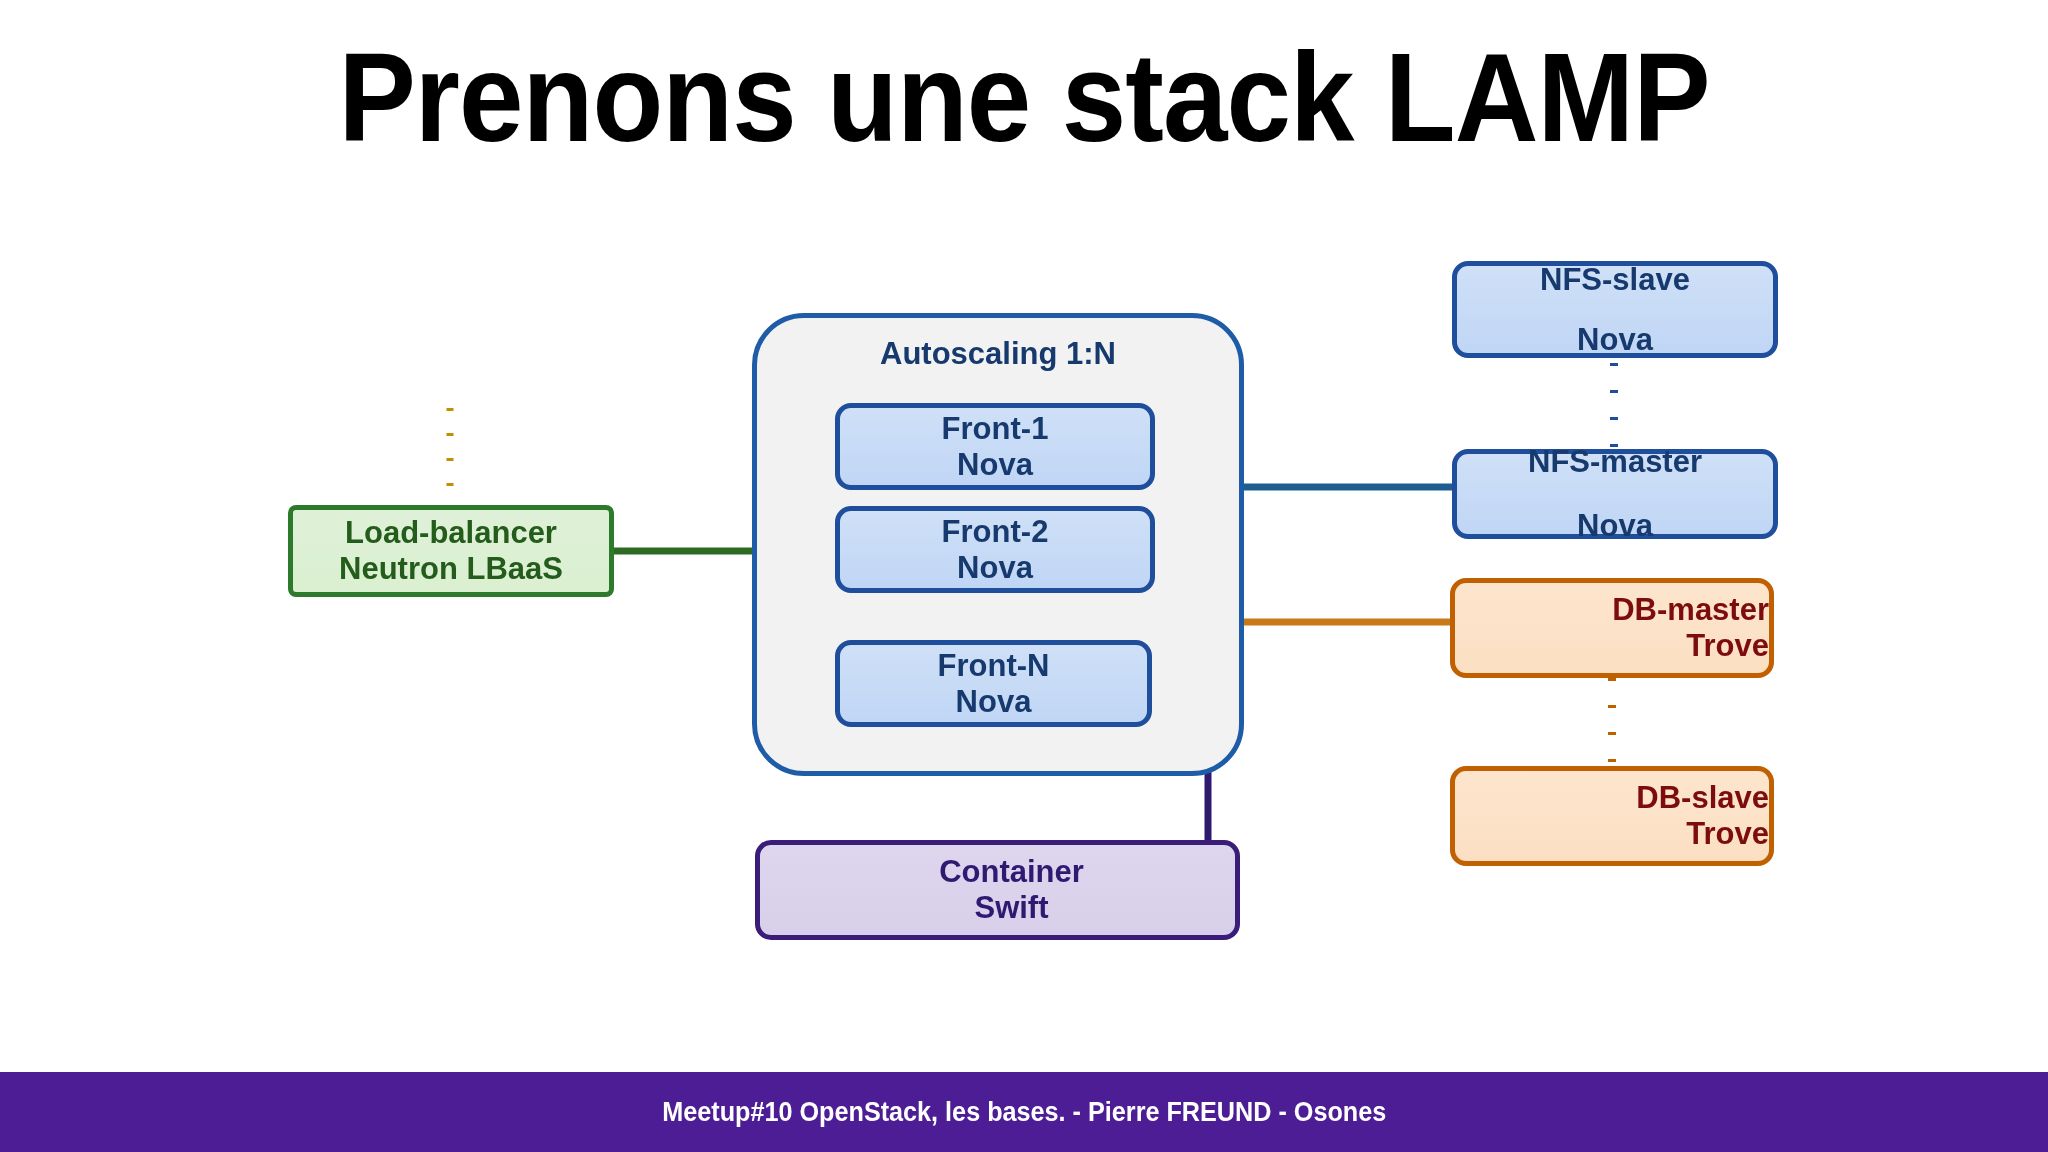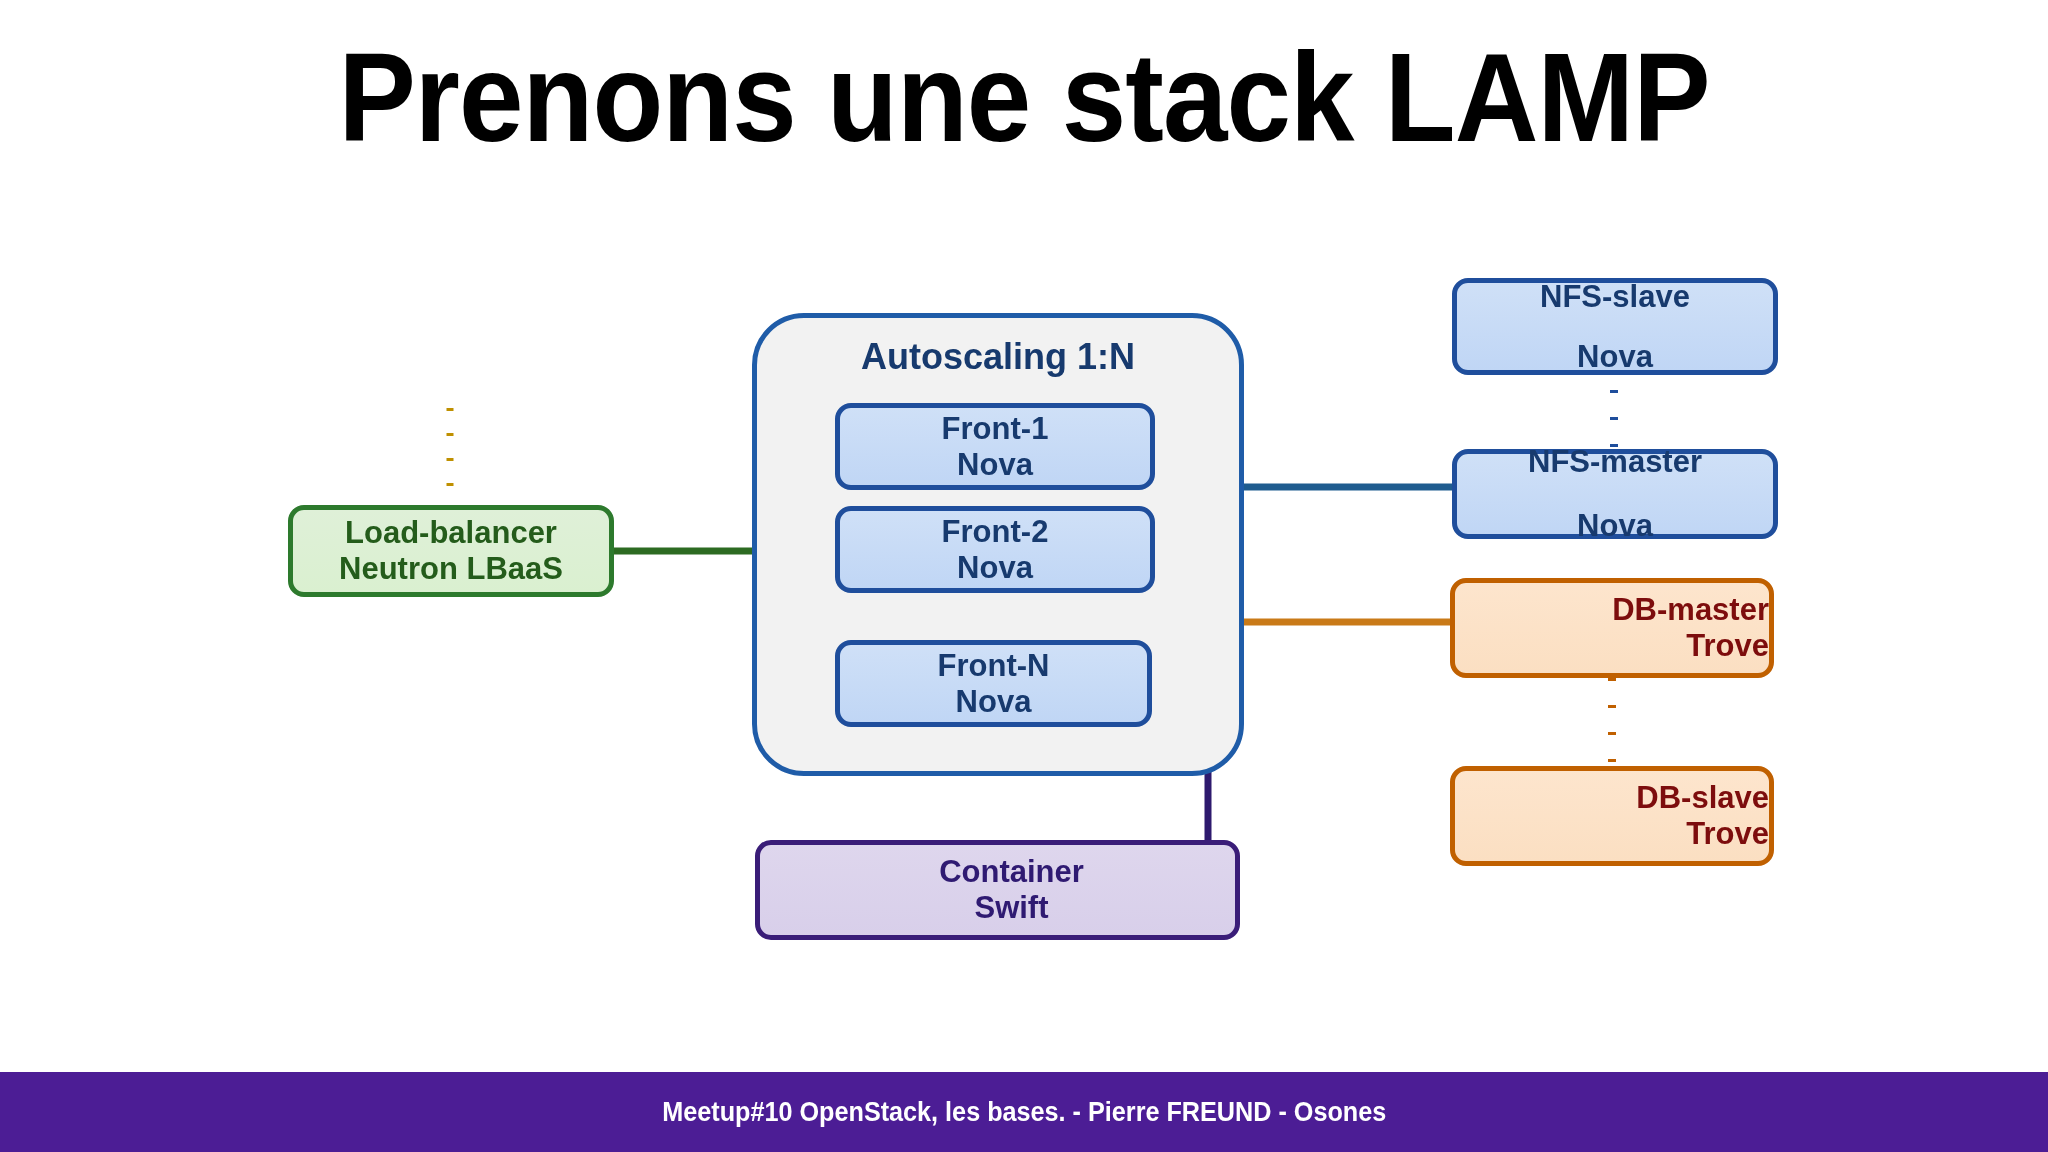--- a/index.html
+++ b/index.html
@@ -71,21 +71,21 @@
     border-width: 5px;
     border-color: #bf9000;
     border-radius: 16px;
     background: linear-gradient(180deg, #fdf2cf 0%, #fdefc4 100%);
     color: #7a4f0a;
   }
   
   .n-lb {
     border-width: 5px;
     border-color: #2d7a2d;
-    border-radius: 16px;
+    border-radius: 8px;
     background: linear-gradient(180deg, #dff0d8 0%, #daf0d0 100%);
     color: #245c1b;
   }
   
   .n-blue {
     border-width: 5px;
     border-color: #1f4e9c;
     border-radius: 16px;
     background: linear-gradient(180deg, #cfe0f7 0%, #c0d6f5 100%);
     color: #173a6e;
@@ -117,21 +117,21 @@
     border-radius: 52px;
     background: #f2f2f2;
     z-index: 2;
   }
   #autoscaling-label {
     position: absolute;
     width: 100%;
     top: 18px;
     text-align: center;
     font-weight: bold;
-    font-size: 36px;
+    font-size: 31px;
     color: #173a6e;
   }
 
   
   #footer-bar {
     position: absolute;
     left: 0;
     top: 1072px;
     width: 2048px;
     height: 80px;
@@ -197,21 +197,21 @@
   <div class="node n-blue" style="left:835px; top:506px; width:320px; height:87px;">
     <span>Front-2</span>
     <span class="l2">Nova</span>
   </div>
 
   <div class="node n-blue" style="left:835px; top:640px; width:317px; height:87px;">
     <span>Front-N</span>
     <span class="l2">Nova</span>
   </div>
 
-  <div class="node n-blue" style="left:1452px; top:278px; width:326px; height:97px;gap:24px;">
+  <div class="node n-blue" style="left:1452px; top:261px; width:326px; height:97px;gap:24px;">
     <span>NFS-slave</span>
     <span class="l2">Nova</span>
   </div>
 
   <div class="node n-blue" style="left:1452px; top:449px; width:326px; height:90px;gap:28px;">
     <span>NFS-master</span>
     <span class="l2">Nova</span>
   </div>
 
   <div class="node n-db" style="left:1450px; top:578px; width:324px; height:100px;">

